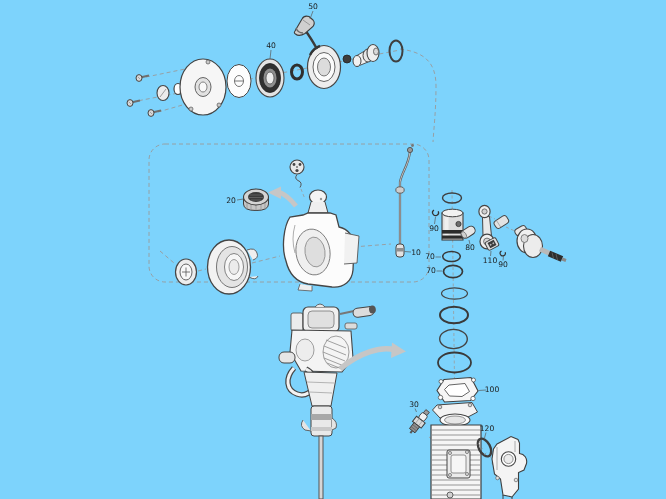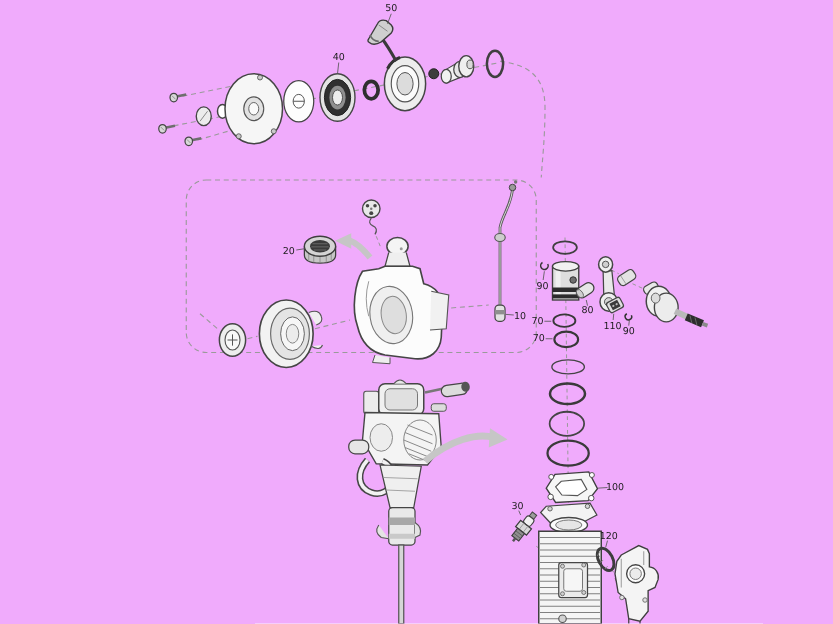--- a/index.html
+++ b/index.html
@@ -1,16 +1,16 @@
 <!DOCTYPE html>
 <html><head>
 <meta charset="utf-8">
 <style>
   html,body{margin:0;padding:0;background:#ffffff;}
-  .screen{position:relative;width:666px;height:499px;background:#f0abfc;overflow:hidden;
+  .screen{position:relative;width:666px;height:499px;background:#7dd3fc;overflow:hidden;
           font-family:"DejaVu Sans",sans-serif;}
   svg{display:block;}
   svg .dash{stroke:#9a9a9a;stroke-width:.9;fill:none;stroke-dasharray:4 3;}
   svg .dash2{stroke:#9a9a9a;stroke-width:.8;fill:none;stroke-dasharray:3 2.5;}
   svg .leader{stroke:#5a5a5a;stroke-width:.7;fill:none;}
   svg text.lbl{font-family:"DejaVu Sans",sans-serif;font-size:7.6px;fill:#1b1b1b;text-anchor:middle;}
 </style>
 </head>
 <body>
 

